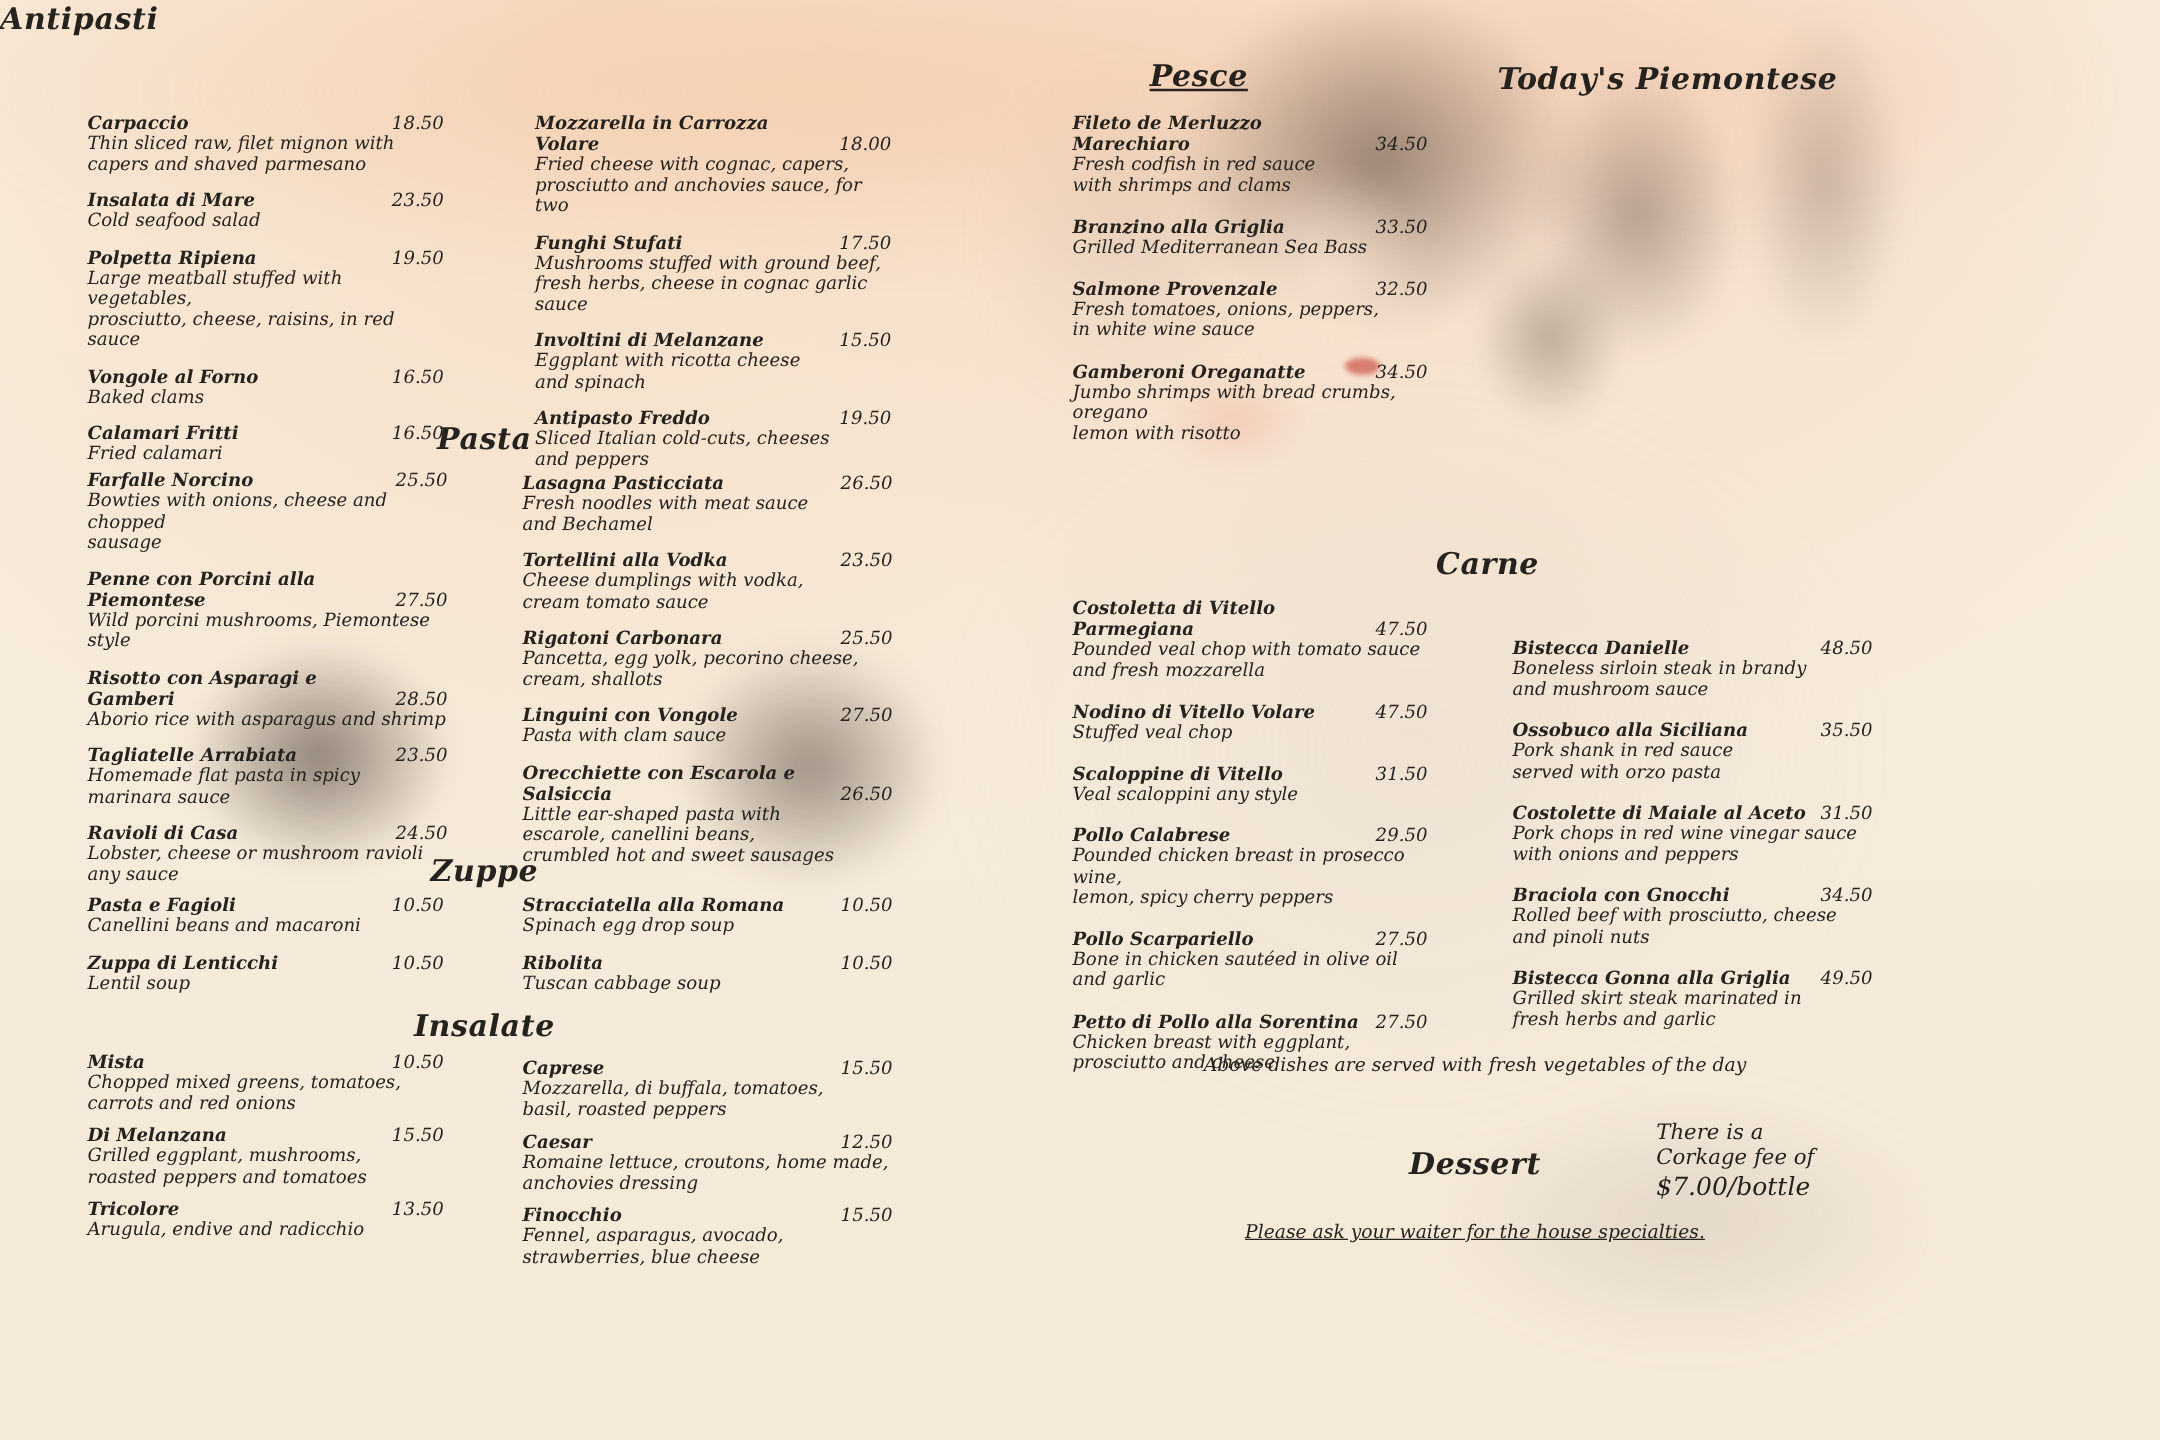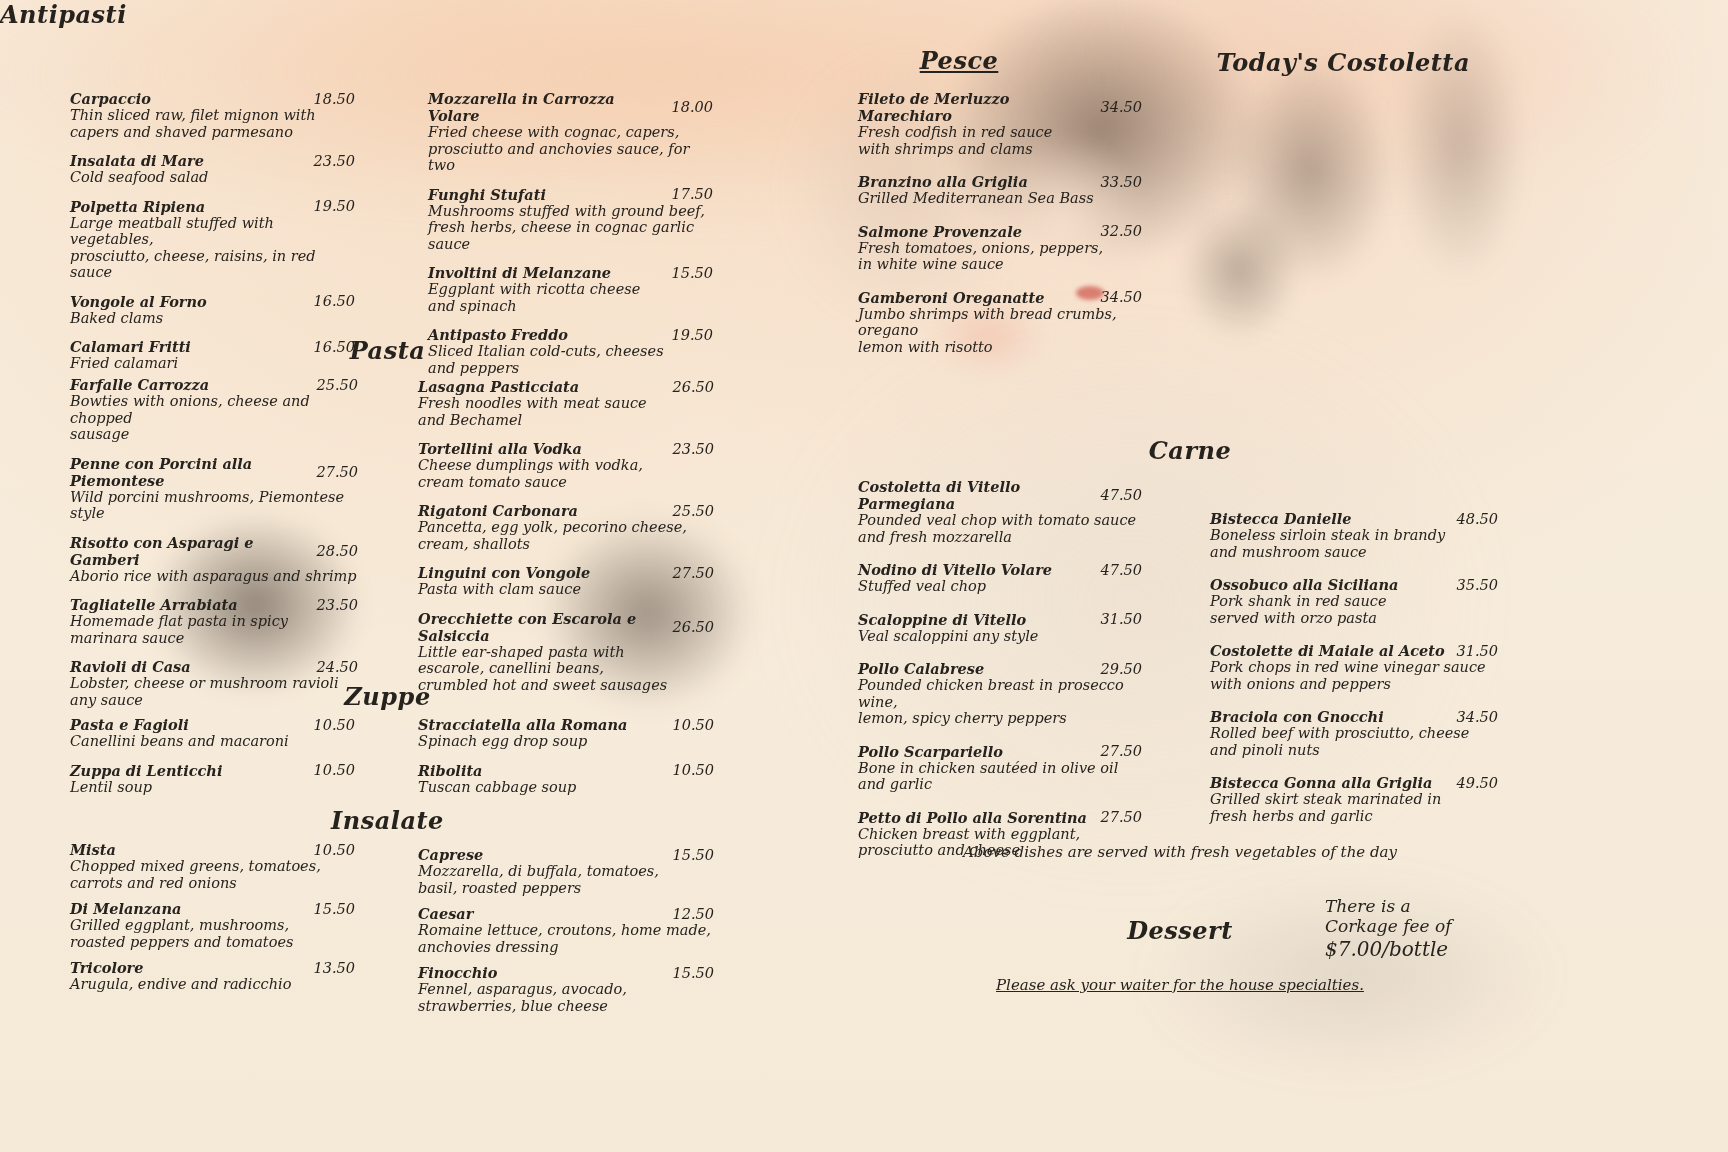--- a/index.html
+++ b/index.html
@@ -49,21 +49,21 @@
   .c-zuppe-1{left:70px;top:716px;width:285px;}
   .c-zuppe-2{left:418px;top:716px;width:296px;}
   .c-insalate-1{left:70px;top:841px;width:285px;}
   .c-insalate-2{left:418px;top:846px;width:296px;}
   .c-pesce{left:858px;top:90px;width:284px;}
   .c-carne-1{left:858px;top:478px;width:284px;}
   .c-carne-2{left:1210px;top:510px;width:288px;}
   .item{margin-bottom:12px;}
   .c-pesce .item,.c-carne-1 .item,.c-carne-2 .item{margin-bottom:16px;}
   .c-insalate-1 .item,.c-insalate-2 .item{margin-bottom:9px;}
-  .row{display:flex;gap:6px;align-items:center;}
+  .row{display:flex;gap:6px;align-items:flex-end;}
   .iname{flex:1;font-weight:bold;font-size:14.5px;line-height:17px;}
   .iprice{white-space:nowrap;font-size:14.5px;}
   .idesc{font-size:14.5px;line-height:16.5px;white-space:pre-line;}
   .note{font-size:15px;}
   .carne-note{left:855px;top:843px;width:650px;text-align:center;}
   .dessert-note{left:855px;top:976px;width:650px;text-align:center;text-decoration:underline;}
   .corkage{left:1325px;top:896px;width:200px;text-align:left;font-size:17px;line-height:20px;}
   .corkage-price{font-size:20px;margin-top:3px;}
 </style>
 </head>
@@ -160,21 +160,21 @@
         </div>
         <div class="idesc">Sliced Italian cold-cuts, cheeses
 and peppers</div>
       </div>
     </div>
 
   <h2 class="heading h-pasta">Pasta</h2>
   <div class="col c-pasta-1">
       <div class="item">
         <div class="row">
-          <span class="iname">Farfalle Carrozza</span>
+          <span class="iname">Farfalle Norcino</span>
           <span class="iprice">25.50</span>
         </div>
         <div class="idesc">Bowties with onions, cheese and chopped
 sausage</div>
       </div>
       <div class="item">
         <div class="row">
           <span class="iname">Penne con Porcini alla Piemontese</span>
           <span class="iprice">27.50</span>
         </div>
@@ -362,21 +362,21 @@
       <div class="item">
         <div class="row">
           <span class="iname">Gamberoni Oreganatte</span>
           <span class="iprice">34.50</span>
         </div>
         <div class="idesc">Jumbo shrimps with bread crumbs, oregano
 lemon with risotto</div>
       </div>
     </div>
 
-  <h2 class="heading h-specialties">Today's Costoletta</h2>
+  <h2 class="heading h-specialties">Today's Piemontese</h2>
 
   <h2 class="heading h-carne">Carne</h2>
   <div class="col c-carne-1">
       <div class="item">
         <div class="row">
           <span class="iname">Costoletta di Vitello Parmegiana</span>
           <span class="iprice">47.50</span>
         </div>
         <div class="idesc">Pounded veal chop with tomato sauce
 and fresh mozzarella</div>

